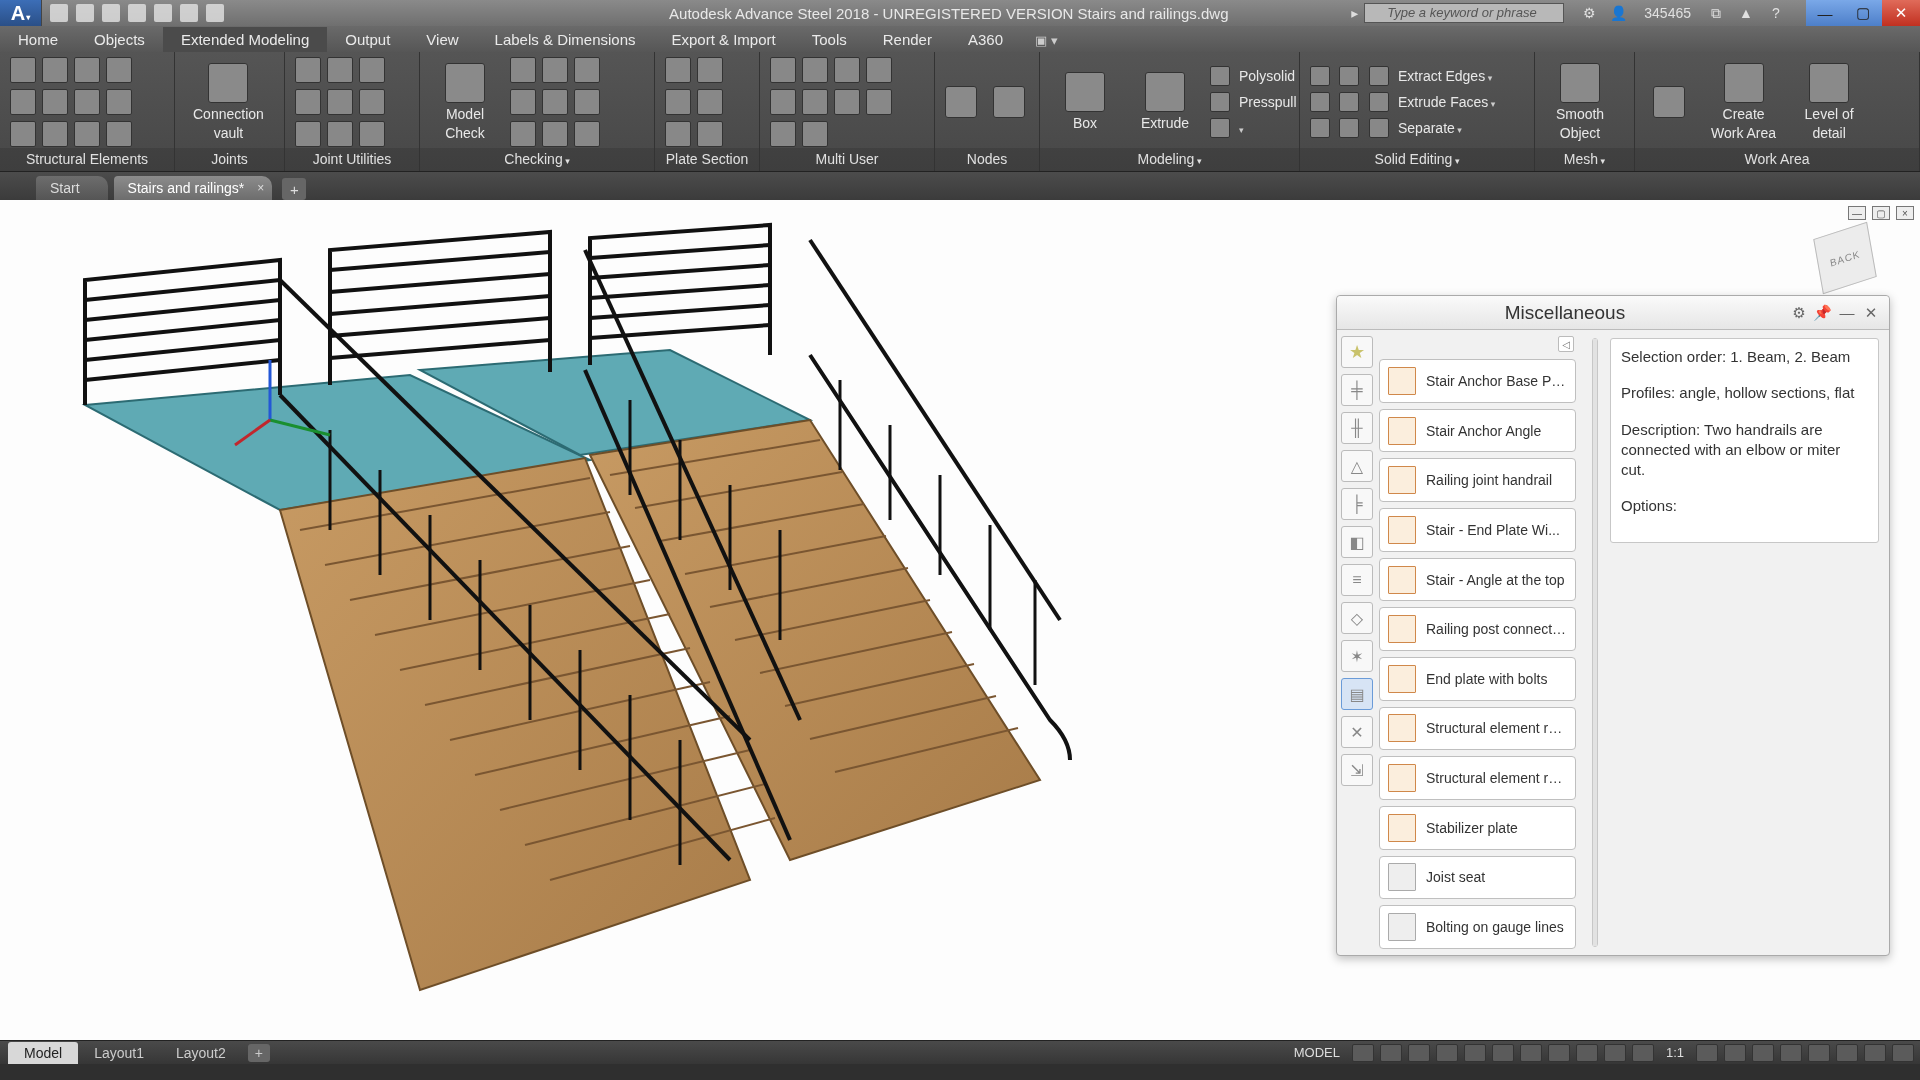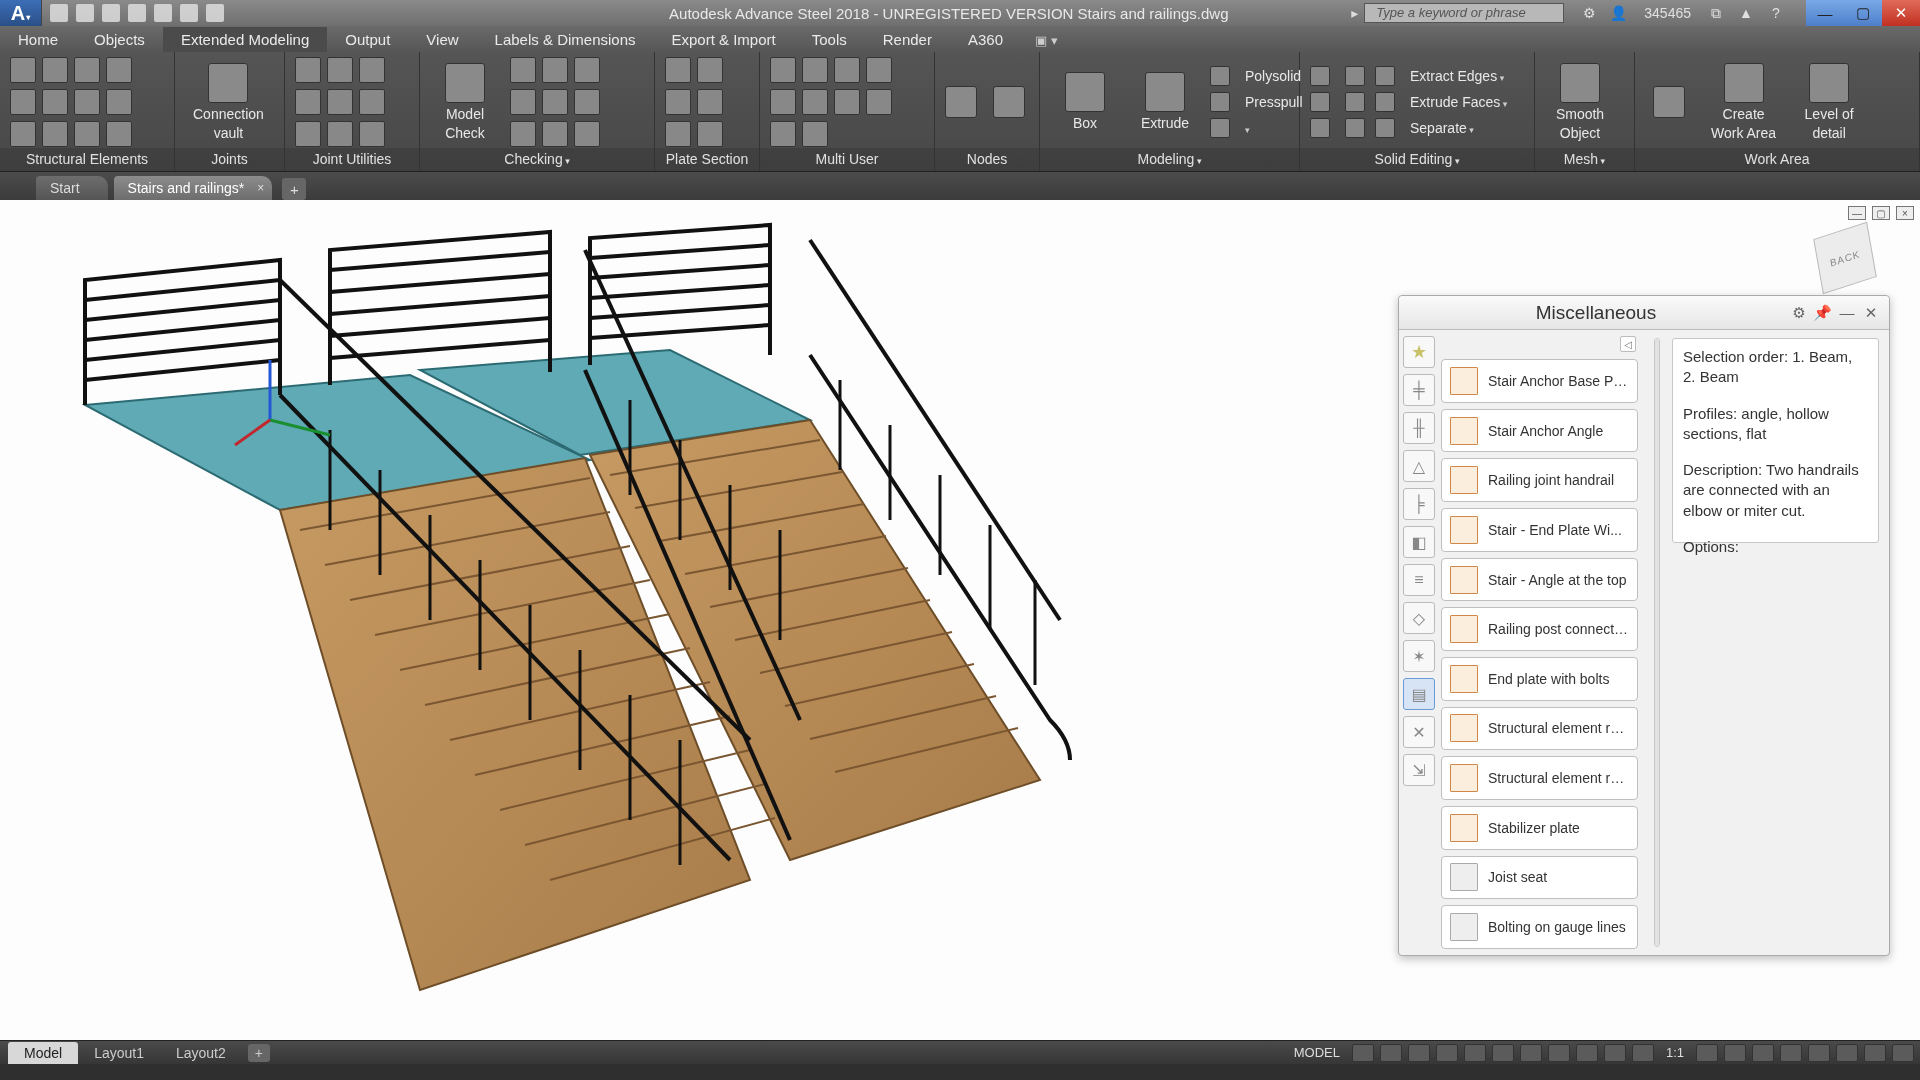--- a/index.html
+++ b/index.html
@@ -18,21 +18,21 @@
 .app-logo::after{content:"▾";font-size:8px;margin-left:1px;margin-top:8px}
 .qat { display:flex; gap:8px; padding:0 8px; align-items:center; }
 .qat .qi{width:18px;height:18px;background:#ddd;border-radius:2px;opacity:.85}
 .title-center{
   position:absolute;left:50%;transform:translateX(-52%);top:0;height:100%;
   display:flex;align-items:center;white-space:nowrap;color:#e8e8e8;font-size:15px;
 }
 .title-right{margin-left:auto;display:flex;align-items:center;height:100%}
 .keyword-box{
   width:200px;height:20px;background:#b8b8b8;border:1px solid #555;color:#555;
-  font-style:italic;padding:0 11px;font-size:13px;line-height:18px;margin-right:10px;
+  font-style:italic;padding:0 22px;font-size:13px;line-height:18px;margin-right:10px;
 }
 .tr-btn{width:24px;height:20px;margin:0 3px;color:#e0e0e0;font-size:14px;display:flex;align-items:center;justify-content:center}
 .tr-user{color:#e0e0e0;font-size:14px;margin:0 10px}
 .win-controls{display:flex;margin-left:15px;height:100%}
 .win-btn{width:38px;height:100%;display:flex;align-items:center;justify-content:center;font-size:15px;color:#222}
 .win-min{background:linear-gradient(#7aa8e8,#4d7fc9)}
 .win-max{background:linear-gradient(#7aa8e8,#4d7fc9)}
 .win-close{background:linear-gradient(#e06b5a,#c13020);color:#fff}
 
 
@@ -59,21 +59,21 @@
   background:rgba(0,0,0,.12);margin:0 -10px;
 }
 .rpanel-label .dd::after{content:" ▾";font-size:9px}
 .ico-grid{display:grid;grid-template-columns:repeat(var(--c,3),26px);grid-auto-rows:26px;gap:6px}
 .ico-grid .ic{background:#888;border:1px solid #333;border-radius:2px}
 .big-btn{
   display:flex;flex-direction:column;align-items:center;justify-content:center;gap:3px;
   padding:4px 8px;font-size:14px;color:#e8e8e8;text-align:center;line-height:1.15;min-width:70px;
 }
 .big-btn .bicon{width:40px;height:40px;background:#8a8a8a;border:1px solid #333;border-radius:3px}
-.mod-row{display:flex;align-items:center;gap:15px;font-size:14px;color:#e8e8e8;white-space:nowrap}
+.mod-row{display:flex;align-items:center;gap:9px;font-size:14px;color:#e8e8e8;white-space:nowrap}
 .mod-row .mic{width:20px;height:20px;background:#888;border:1px solid #333;border-radius:2px}
 .mod-row .dd::after{content:" ▾";font-size:9px;color:#ccc}
 .mod-col{display:flex;flex-direction:column;gap:6px}
 
 
 .filetabs{
   height:28px;background:linear-gradient(#4c4c4c,#3b3b3b);
   display:flex;align-items:flex-end;padding-left:36px;
 }
 .ftab{
@@ -93,21 +93,21 @@
 
 .stairs{position:absolute;left:30px;top:20px;width:1060px;height:800px}
 .stairs svg{width:100%;height:100%}
 
 
 .viewcube{position:absolute;top:30px;right:35px;width:80px;height:80px;}
 .viewcube .cube{width:56px;height:56px;margin:auto;background:#ececec;border:1px solid #bbb;transform:rotate(-10deg) skewY(-8deg);display:flex;align-items:center;justify-content:center;font-size:10px;color:#888;letter-spacing:1px}
 
 
 .palette{
-  position:absolute;top:95px;right:30px;width:492px;
+  position:absolute;top:95px;right:30px;width:554px;
   border:1px solid #aaa;background:#f1f1f1;border-radius:4px;
   box-shadow:0 3px 10px rgba(0,0,0,.25);
 }
 .palette-head{
   height:34px;background:linear-gradient(#fafafa,#e6e6e6);
   border-bottom:1px solid #bbb;border-radius:4px 4px 0 0;
   display:flex;align-items:center;padding:0 8px;font-size:19px;color:#333;
 }
 .palette-head .ptitle{flex:1;text-align:center;font-size:19px}
 .palette-head .pico{width:20px;height:20px;margin-left:4px;color:#666;display:flex;align-items:center;justify-content:center;font-size:15px}

